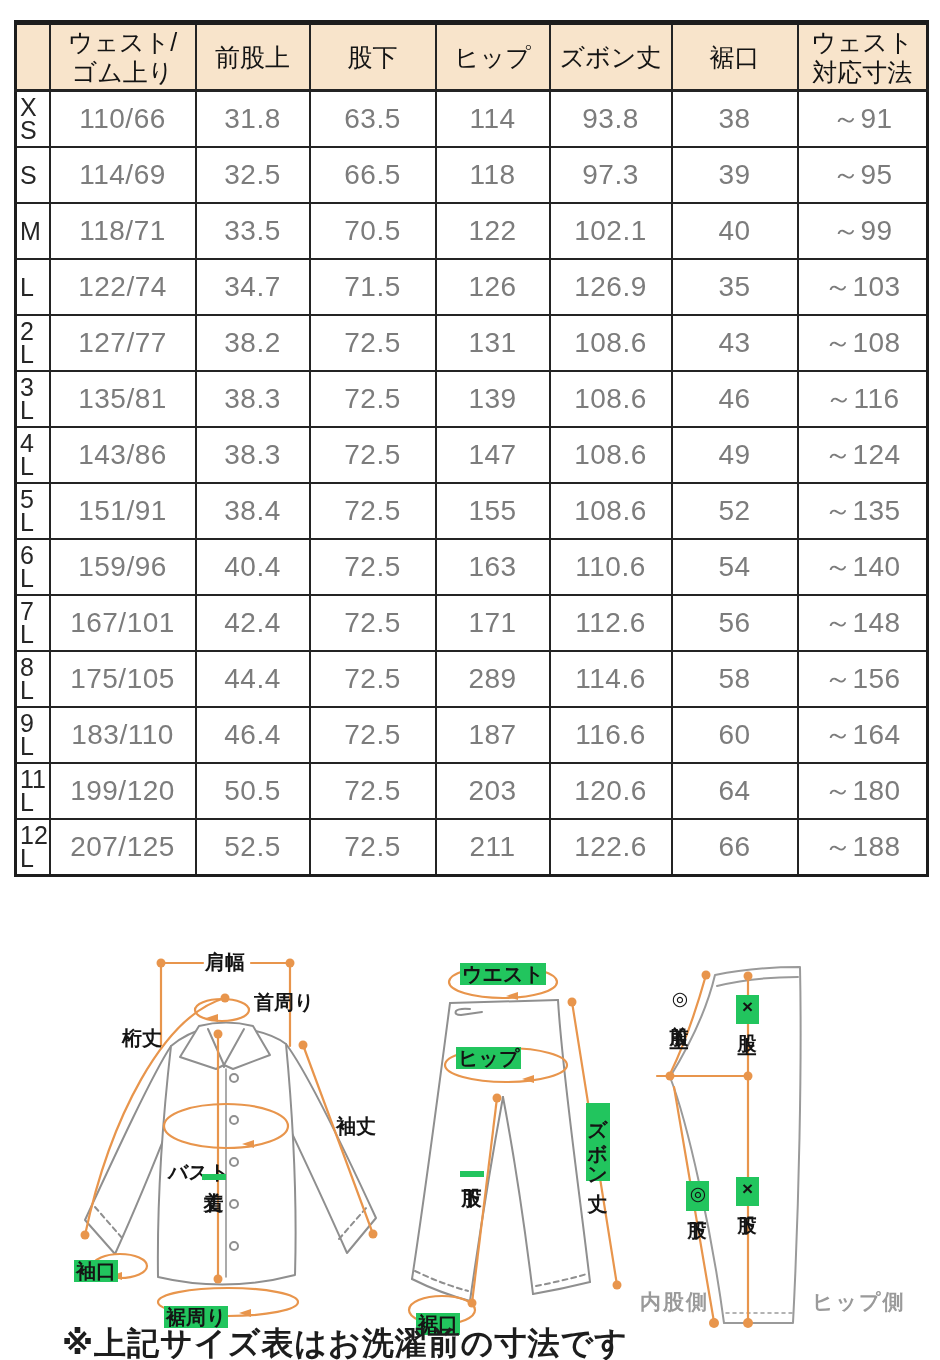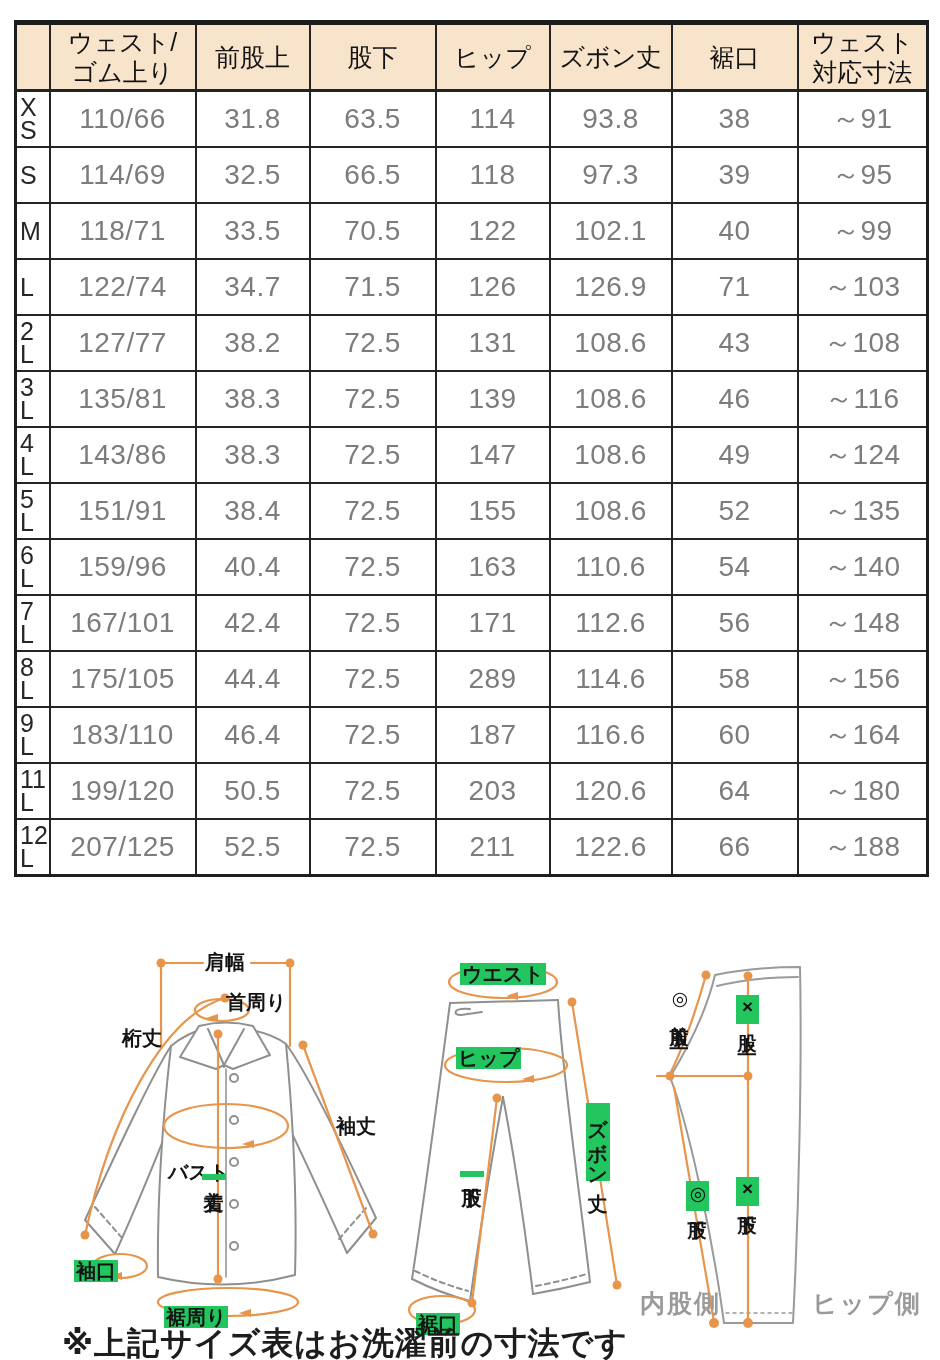--- a/index.html
+++ b/index.html
@@ -32,21 +32,21 @@
   .fig{position:absolute;}
   .fig svg{position:absolute;left:0;top:0;}
   .lbl{
     position:absolute;font-size:20px;font-weight:700;color:#141414;
     white-space:nowrap;line-height:1;
   }
   .lbl.bg{background:#22c55e;padding:1px 2px;}
   .vlabel{
     writing-mode:vertical-rl;text-orientation:upright;letter-spacing:2px;
   }
-  .lbl.gray{color:#9a9a9a;font-size:25px;letter-spacing:2px;text-align:right;}
+  .lbl.gray{color:#9a9a9a;font-size:21px;letter-spacing:2px;text-align:right;}
   
   .note{
     position:absolute;left:62px;top:1322px;font-size:32px;font-weight:600;
     color:#1d1d1d;letter-spacing:1px;
   }
 </style>
 </head>
 <body>
 
 <table class="size-chart">
@@ -103,21 +103,21 @@
         <td class="val">40</td>
         <td class="val">～99</td>
       </tr>
       <tr>
         <td class="size">L</td>
         <td class="val">122/74</td>
         <td class="val">34.7</td>
         <td class="val">71.5</td>
         <td class="val">126</td>
         <td class="val">126.9</td>
-        <td class="val">71</td>
+        <td class="val">35</td>
         <td class="val">～103</td>
       </tr>
       <tr>
         <td class="size">2<br>L</td>
         <td class="val">127/77</td>
         <td class="val">38.2</td>
         <td class="val">72.5</td>
         <td class="val">131</td>
         <td class="val">108.6</td>
         <td class="val">43</td>
@@ -255,21 +255,21 @@
         <circle cx="160" cy="331" r="4.5"></circle>
       <circle cx="245" cy="97" r="4.5"></circle>
         <circle cx="315" cy="286" r="4.5"></circle>
       <polygon points="148,70 160,66 160,74"></polygon>
       <polygon points="184,196 196,192 196,200"></polygon>
       <polygon points="52,328 64,324 64,332"></polygon>
       <polygon points="181,365 193,361 193,369"></polygon>
     </g>
   </svg>
   <span class="lbl" style="left:147px;top:4px;">肩幅</span>
-  <span class="lbl" style="left:168px;top:44px;">首周り</span>
+  <span class="lbl" style="left:196px;top:44px;">首周り</span>
   <span class="lbl" style="left:64px;top:80px;">桁丈</span>
   <span class="lbl" style="left:110px;top:182px;margin-top:32px;">バスト</span>
   <span class="lbl" style="left:278px;top:168px;">袖丈</span>
   <span class="lbl bg vlabel" style="left:144px;top:226px;">着丈</span>
   <span class="lbl bg" style="left:16px;top:312px;">袖口</span>
   <span class="lbl bg" style="left:106px;top:358px;">裾周り</span>
 </div>
 
 <div class="fig" style="left:400px;top:945px;width:260px;height:410px;">
   <svg width="260" height="410" viewBox="0 0 260 410">

